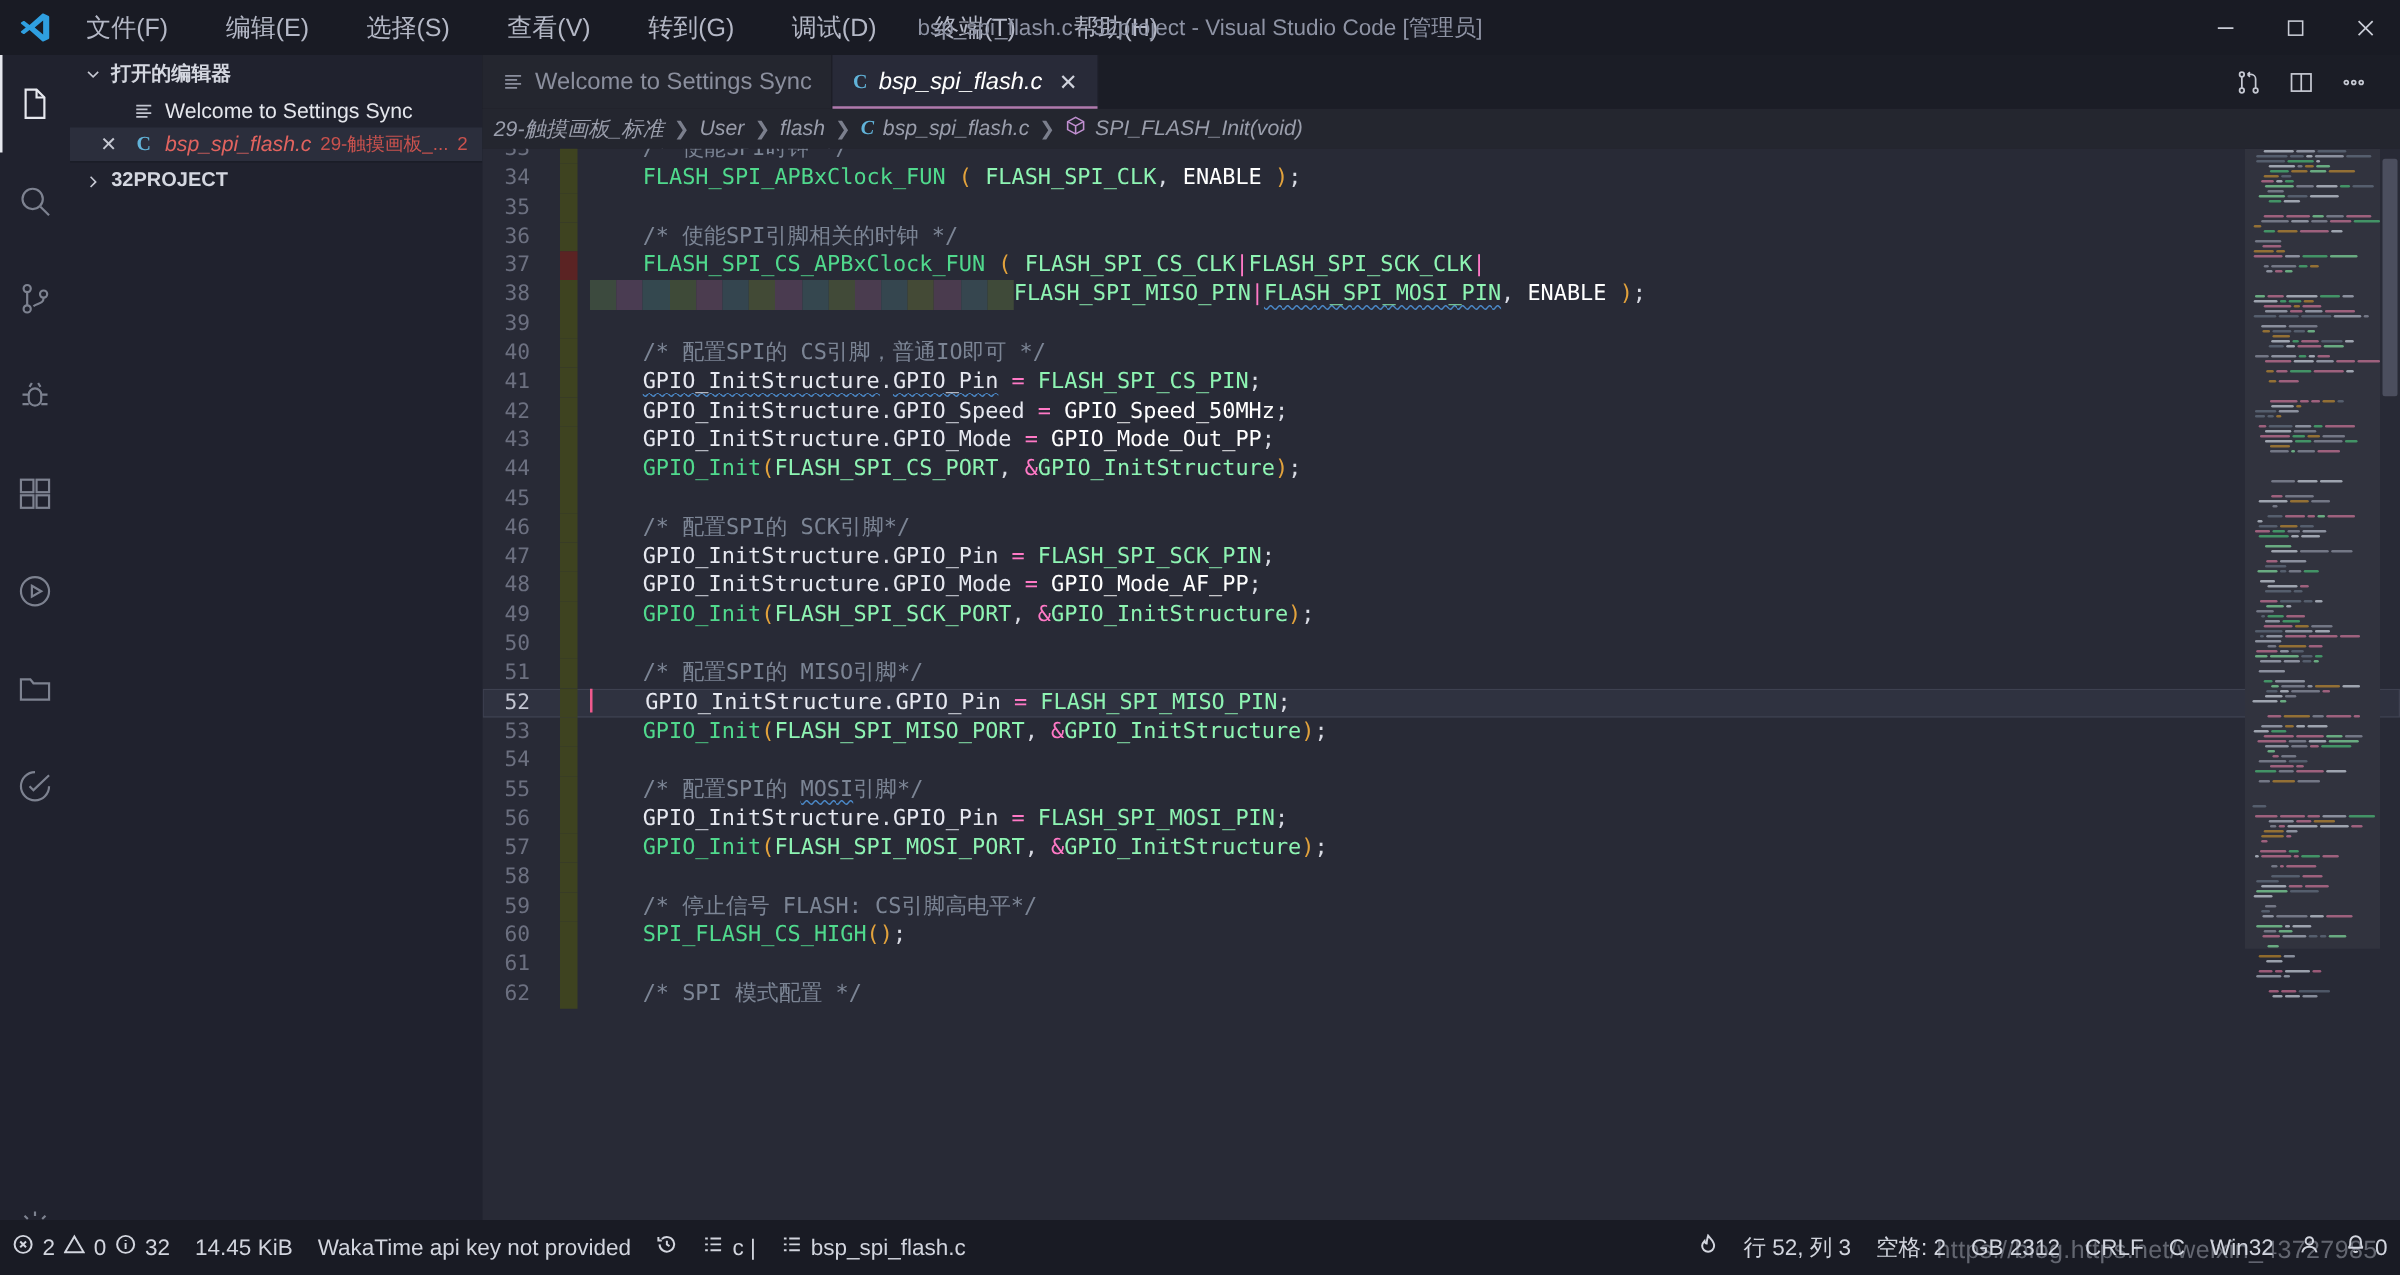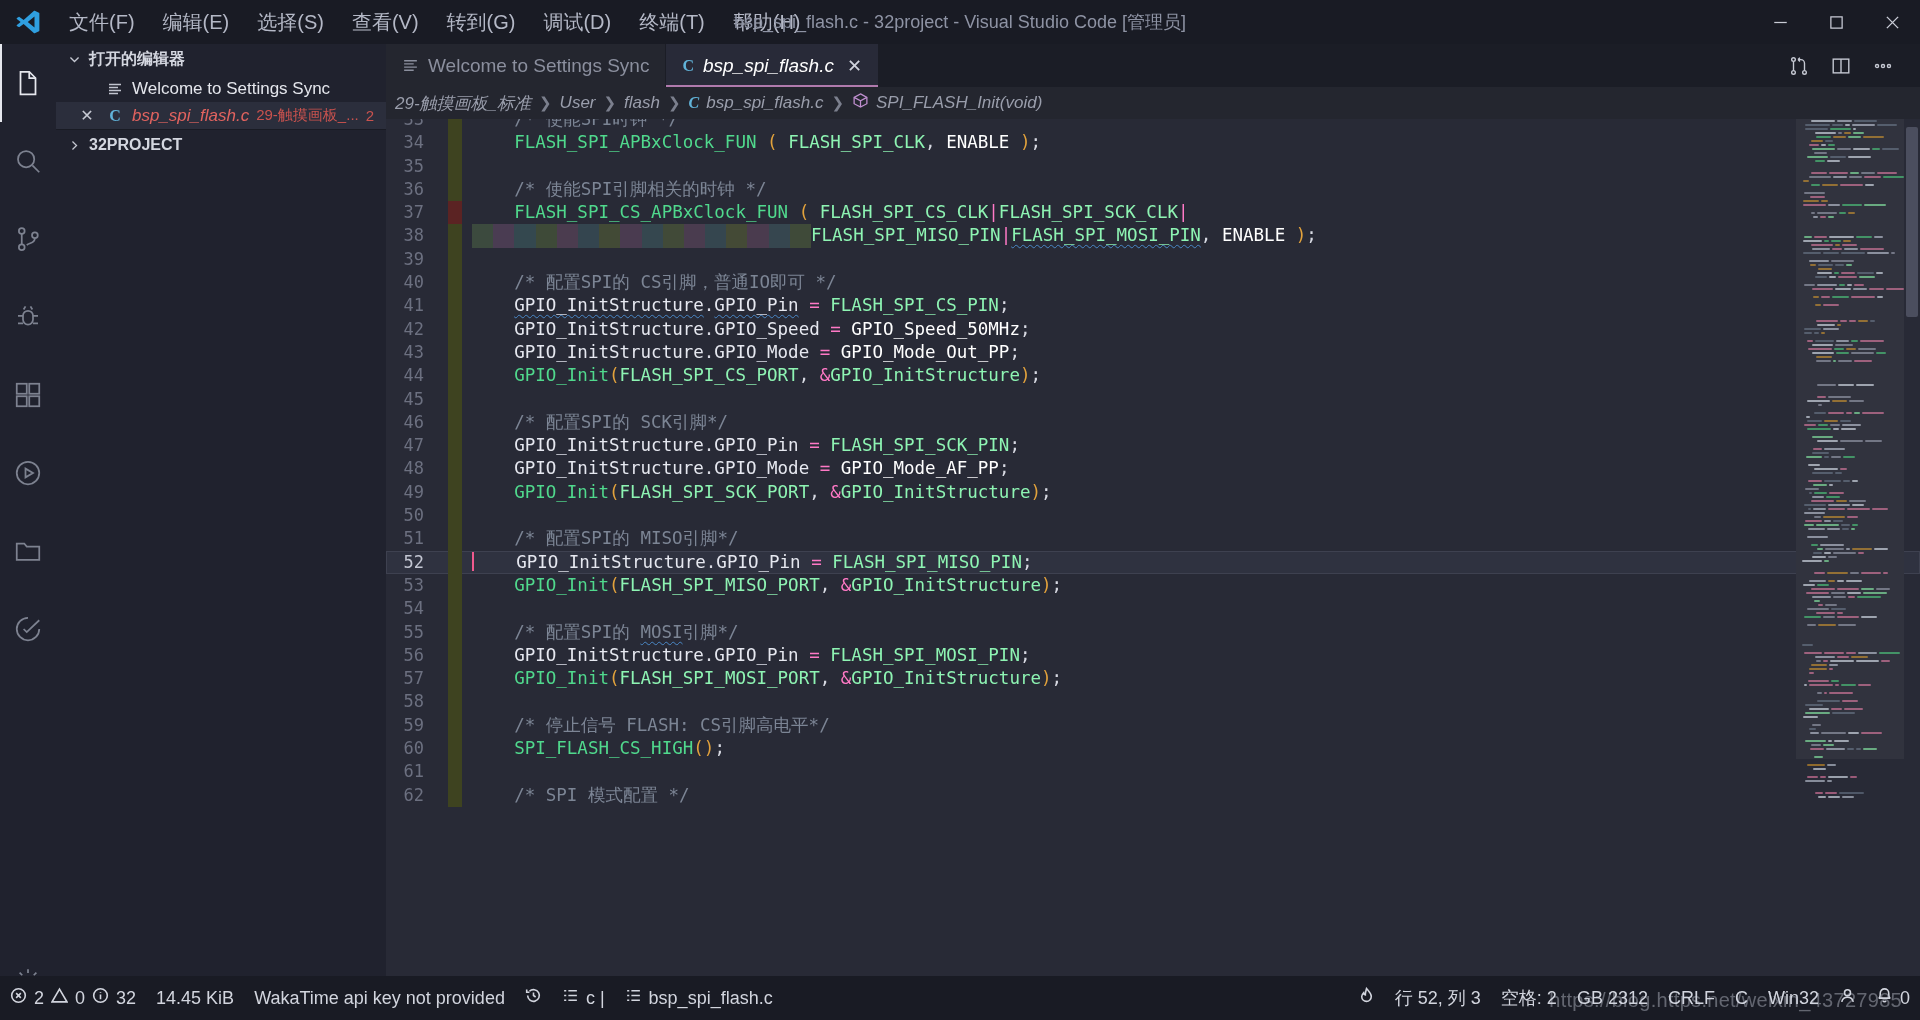--- a/index.html
+++ b/index.html
@@ -14,21 +14,21 @@
   
   #titlebar {
     height: 44px; width: 100%;
     background: #191b24;
     display: flex; align-items: center;
     position: relative;
     user-select: none;
   }
   #vscode-logo { width: 56px; display: flex; align-items: center; justify-content: center; }
   #vscode-logo svg { width: 26px; height: 26px; }
-  #menubar { display: flex; align-items: center; gap: 2px; }
+  #menubar { display: flex; align-items: center; gap: 20px; }
   .menu-item {
     color: #b4b8c6; font-size: 20px; padding: 5px 13px;
     white-space: nowrap; cursor: default;
   }
   #window-title {
     position: absolute; left: 0; right: 0; text-align: center;
     color: #8e93a4; font-size: 18px; pointer-events: none;
   }
   #window-controls { position: absolute; right: 0; top: 0; height: 44px; display: flex; }
   .wc { width: 56px; height: 44px; display: flex; align-items: center; justify-content: center; color: #c9ccd6; }

